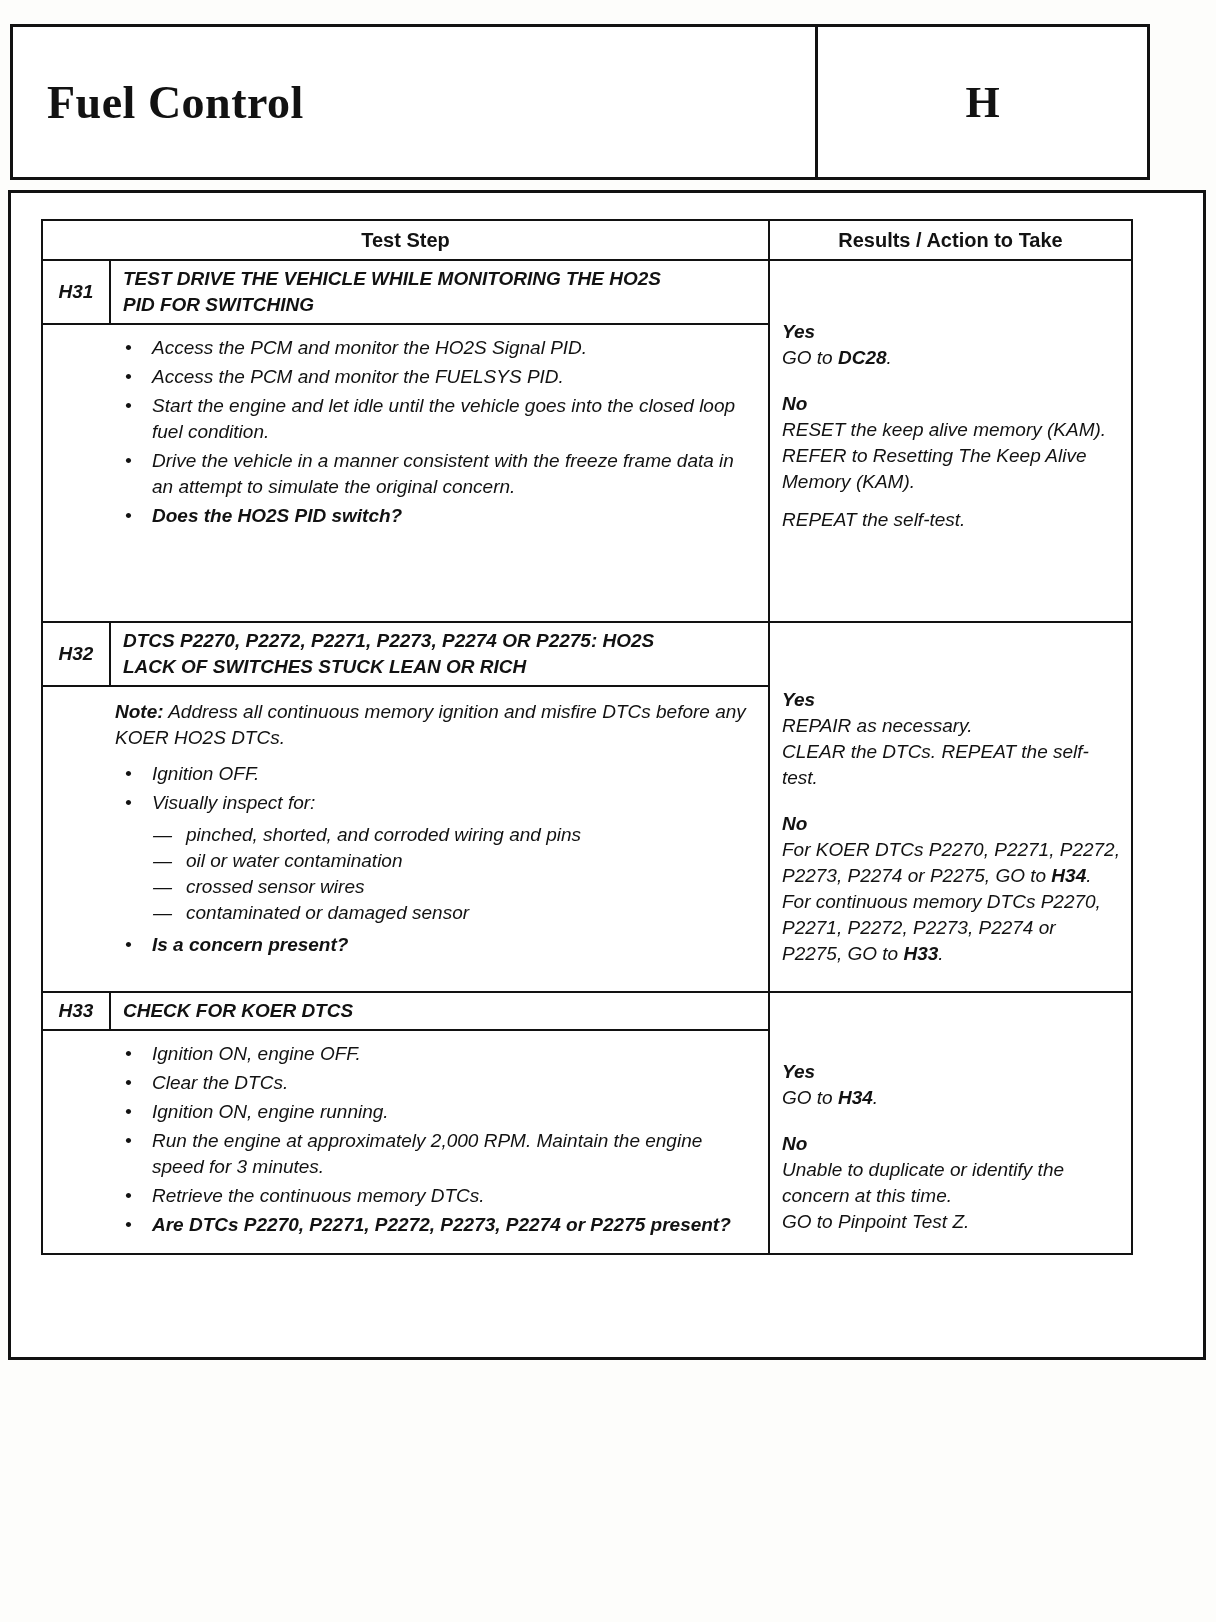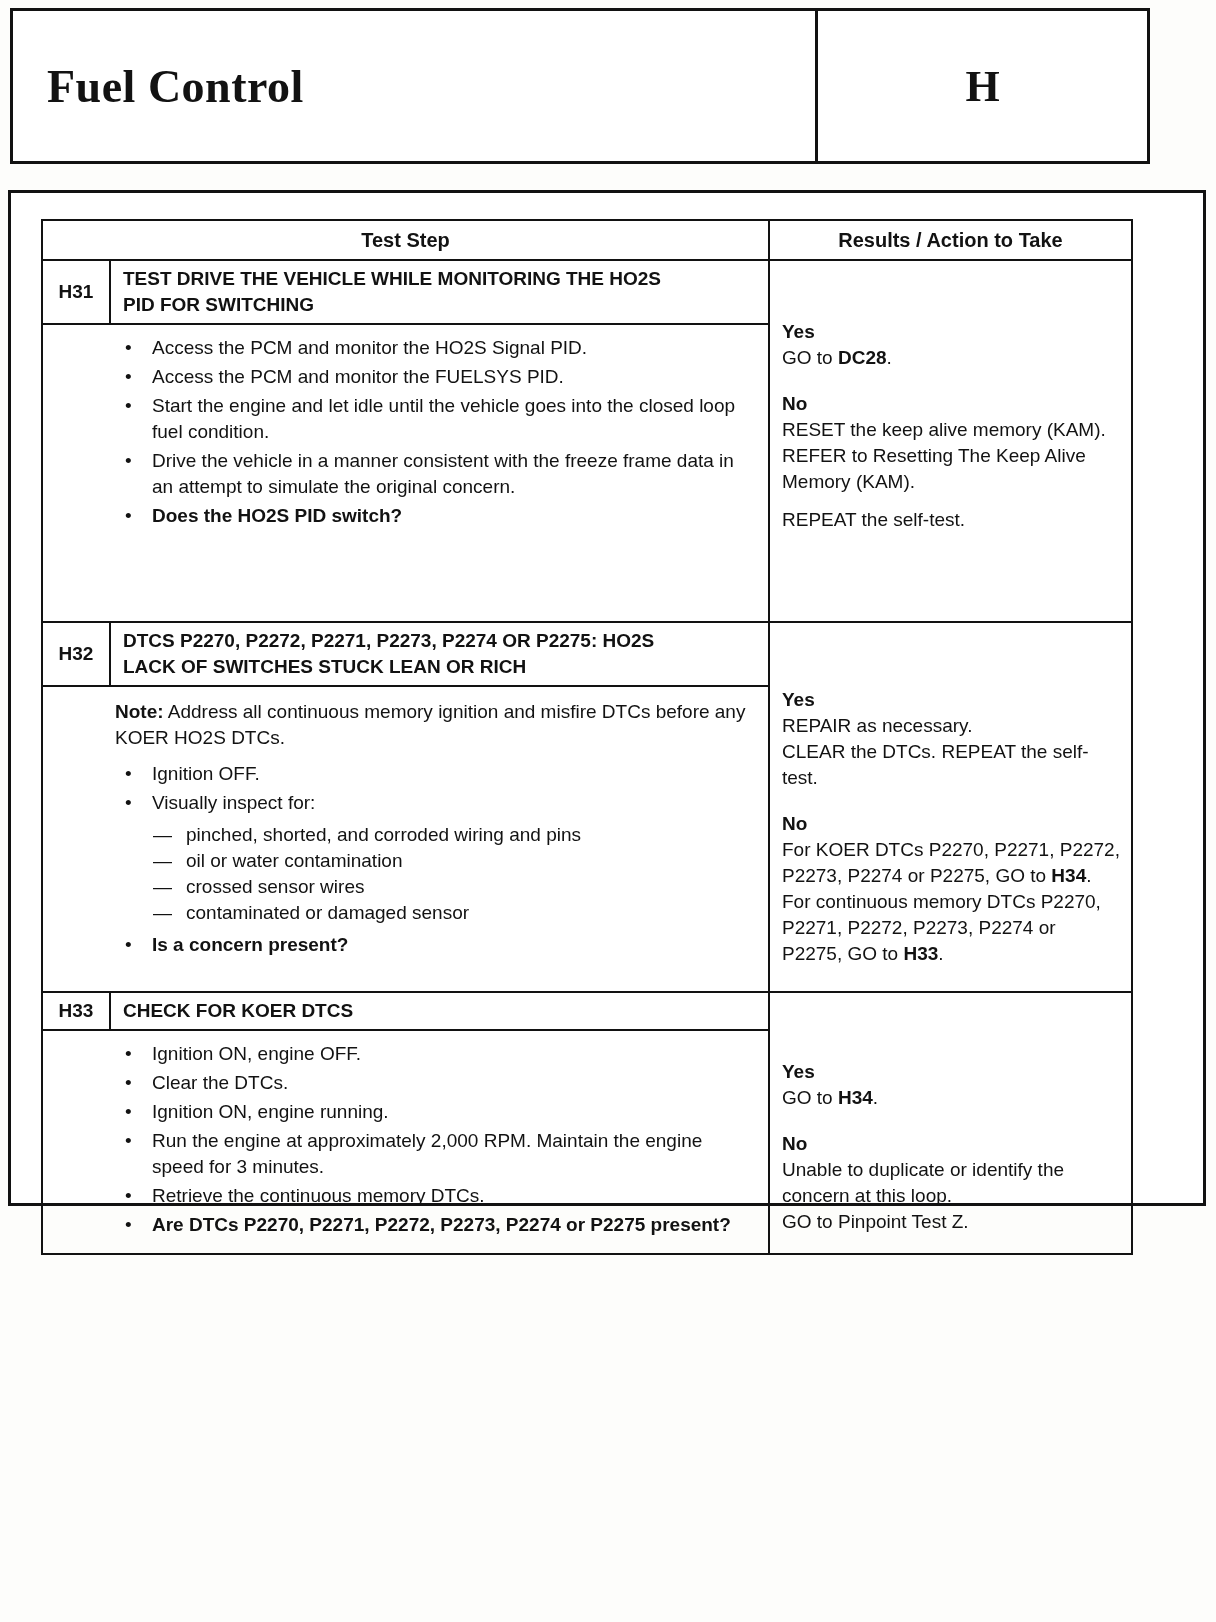--- a/index.html
+++ b/index.html
@@ -6,21 +6,21 @@
   html, body { width: 1216px; height: 1622px; }
   body {
     position: relative;
     background: #fdfdfb;
     color: #121212;
     font-family: "Liberation Sans", sans-serif;
   }
 
   
   .header-box {
-    position: absolute; left: 10px; top: 8px;
+    position: absolute; left: 10px; top: 24px;
     width: 1140px; height: 156px;
     border: 3px solid #121212;
     display: flex;
     background: #fff;
     gap: 34px;
   }
   .header-left {
     flex: 1;
     display: flex; align-items: center;
     padding-left: 34px;
@@ -38,21 +38,21 @@
   }
   .header-section {
     font-family: "Liberation Serif", serif;
     font-weight: bold;
     font-size: 44px;
   }
 
   
   .main-box {
     position: absolute; left: 8px; top: 190px;
-    width: 1198px; height: 1016px;
+    width: 1198px; height: 1170px;
     border: 3px solid #121212;
     background: #fff;
   }
 
   
   .test-table {
     position: absolute; left: 30px; top: 26px;
     width: 1092px;
     border: 2px solid #121212;
     font-size: 19px;
@@ -68,21 +68,21 @@
   }
   .th-right {
     flex: 1;
     border-left: 2px solid #121212;
     text-align: center;
     font-weight: bold;
     font-size: 20px;
     padding: 6px 9px;
   }
 
-  .step-row { display: flex; border-top: 2px solid #121212; }
+  .step-row { display: flex; border-top: 2px solid #121212; font-style: italic; }
   .step-left { width: 725px; display: flex; flex-direction: column; }
   .step-right {
     flex: 1;
     border-left: 2px solid #121212;
     padding: 58px 10px 12px 12px;
   }
   .pt-h31 { padding-top: 58px; }
   .pt-h32 { padding-top: 64px; }
   .pt-h33 { padding-top: 66px; }
 
@@ -261,19 +261,19 @@
           <div class="bullet">
             <span class="marker">•</span>
             <span class="btext bold-text">Are DTCs P2270, P2271, P2272, P2273, P2274 or P2275 present?</span>
           </div>
         </div>
       </div>
       <div class="step-right pt-h33">
         <div class="res-label">Yes</div>
         <div class="res-line"><span>GO to</span> <span class="bold-text">H34</span><span>.</span></div>
         <div class="res-label mt12">No</div>
-        <div class="res-line">Unable to duplicate or identify the concern at this loop.</div>
+        <div class="res-line">Unable to duplicate or identify the concern at this time.</div>
         <div class="res-line mt10">GO to Pinpoint Test Z.</div>
       </div>
     </div>
 
   </div>
 </div>
 
 </body></html>

